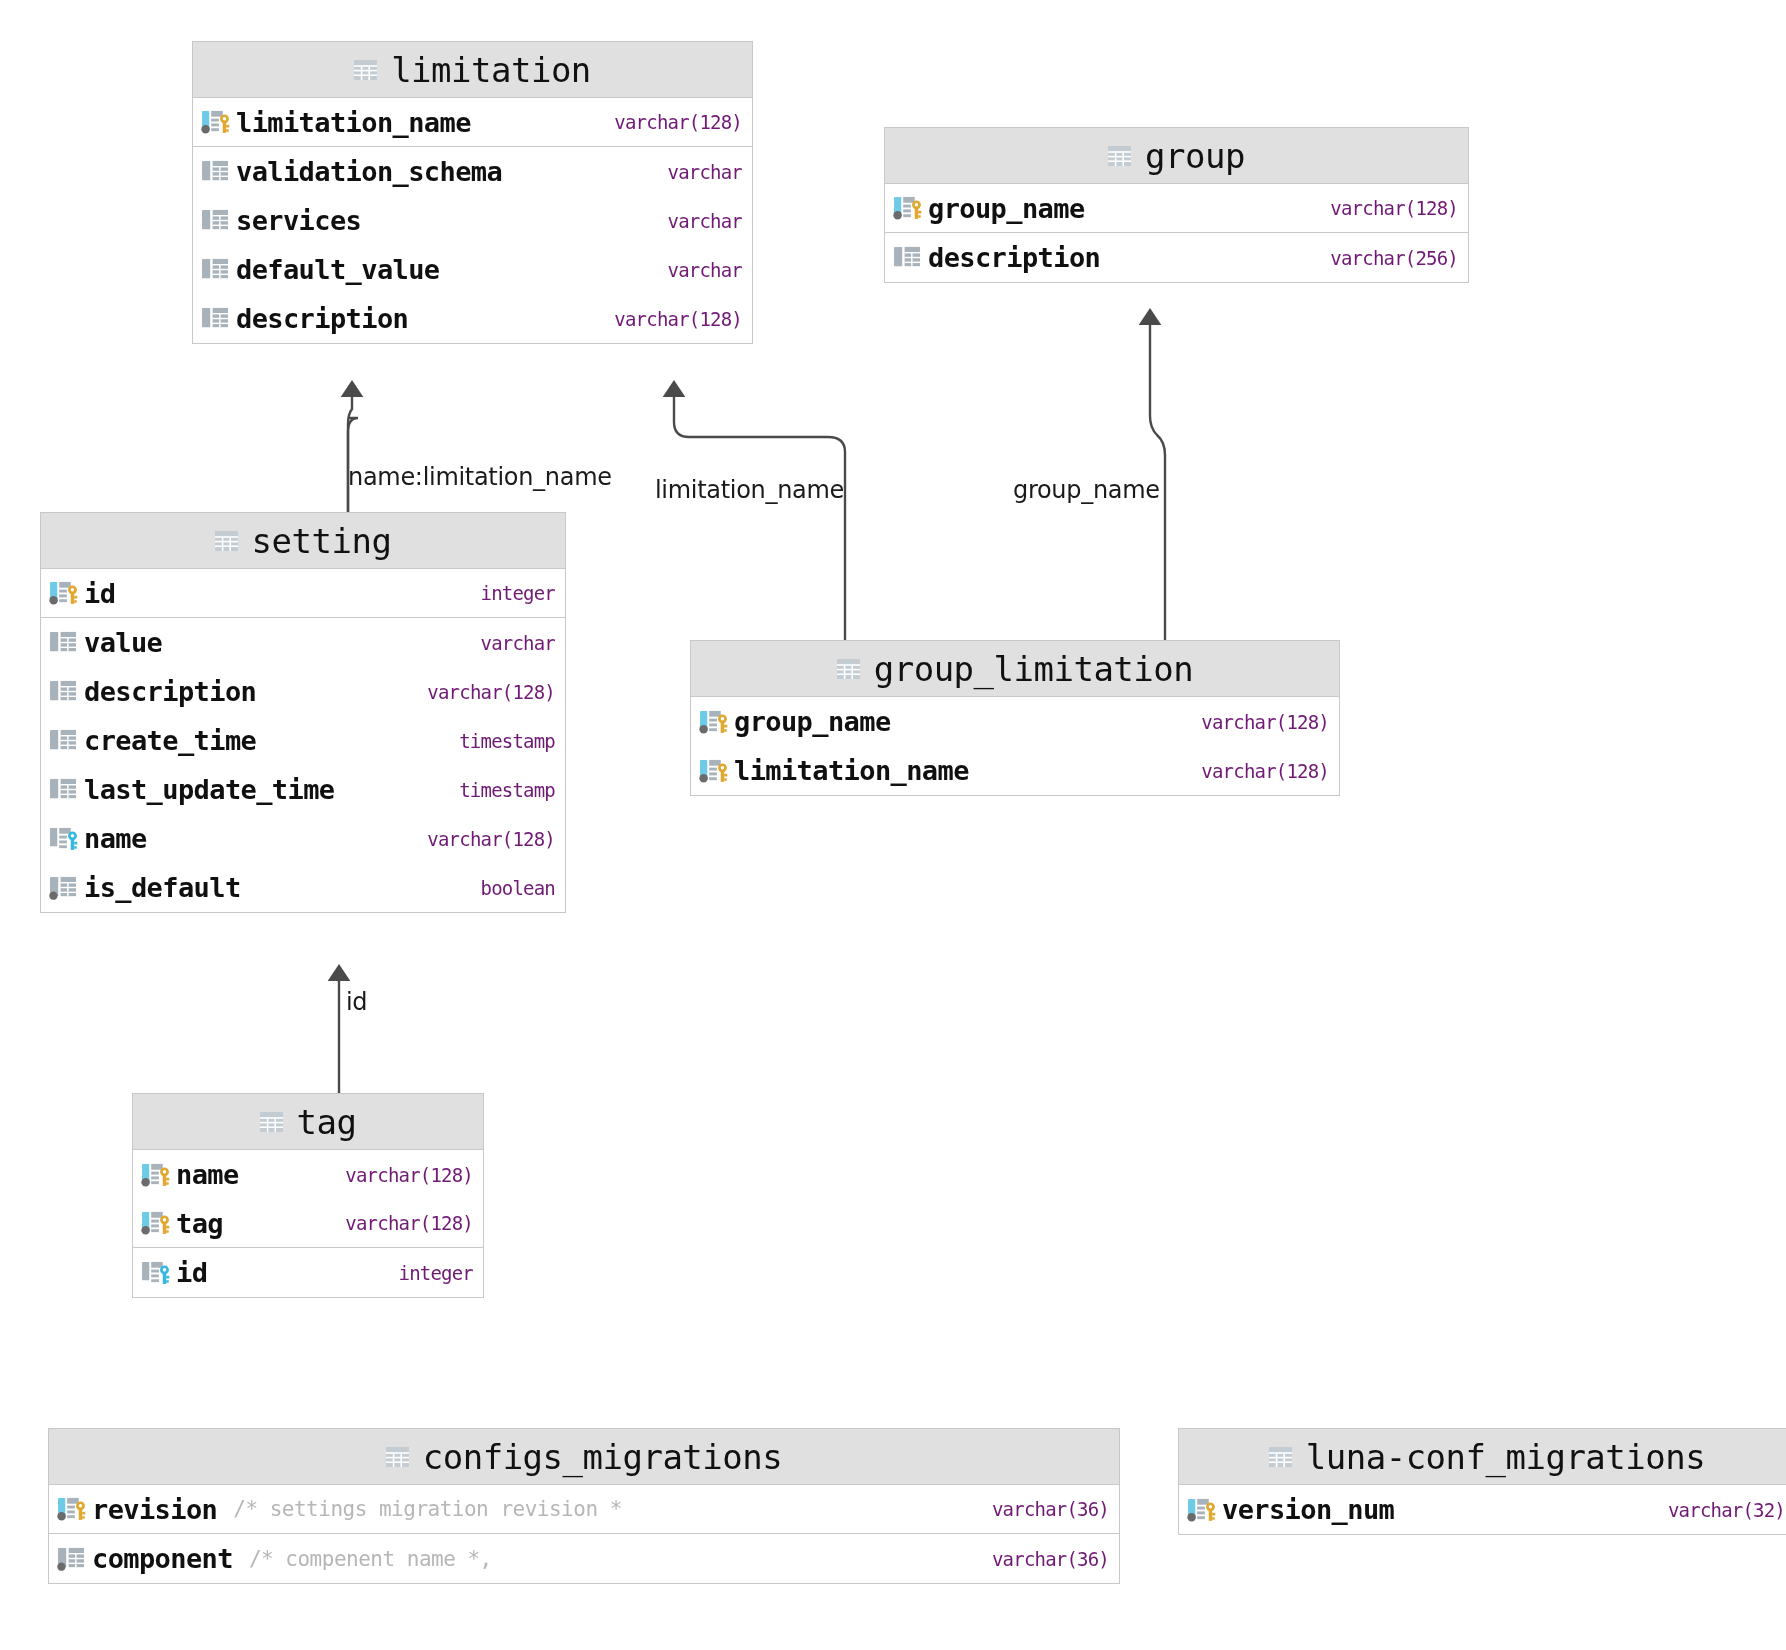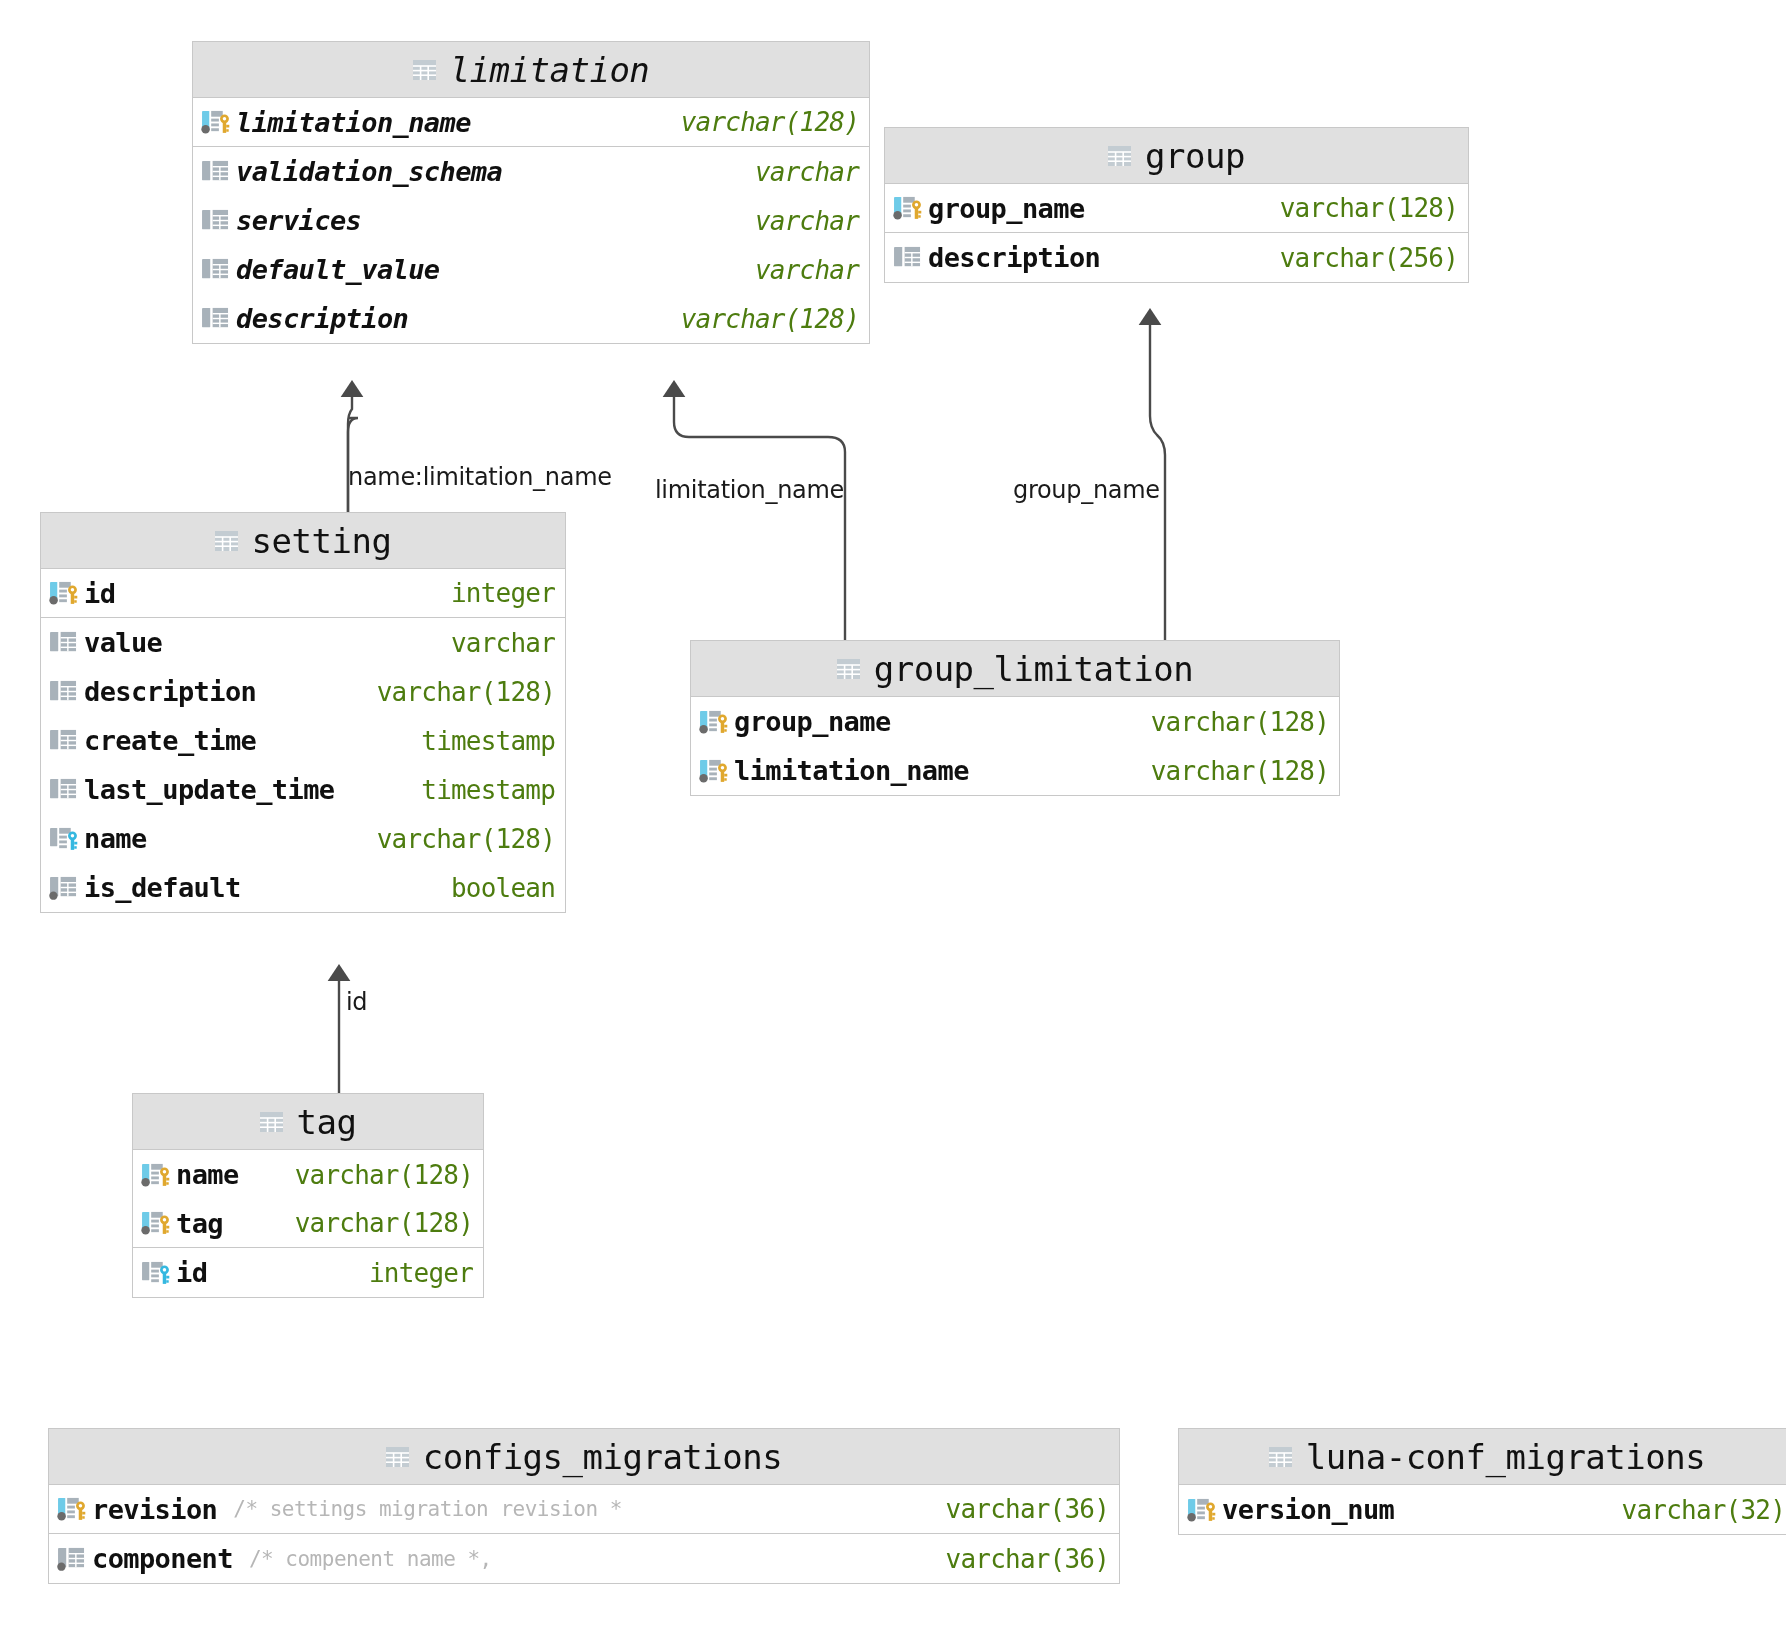--- a/index.html
+++ b/index.html
@@ -88,23 +88,23 @@
     font-family: "DejaVu Sans Mono", "Liberation Mono", monospace;
     font-size: 21px;
     font-weight: 400;
     color: #b6b6b6;
     margin-left: 16px;
     letter-spacing: -0.5px;
     overflow: hidden;
   }
   .col-type {
     font-family: "DejaVu Sans Mono", "Liberation Mono", monospace;
-    font-size: 26px;
+    font-size: 19px;
     font-weight: 400;
-    color: #4d7c0f;
+    color: #701a75;
     margin-left: auto;
     padding-left: 14px;
     letter-spacing: -0.8px;
   }
   .edge-label {
     position: absolute;
     font-family: "DejaVu Sans", "Liberation Sans", sans-serif;
     font-size: 24px;
     color: #1a1a1a;
     white-space: nowrap;
@@ -135,21 +135,21 @@
     <g>
       <path d="M 1165,653 L 1165,455 Q 1165,442 1157,435 Q 1150,428 1150,416 L 1150,320" fill="none" stroke="#4a4a4a" stroke-width="2.4" marker-end="url(#arrowhead)"></path>
     </g>
 
     <g>
       <path d="M 339,1093 L 339,976" fill="none" stroke="#4a4a4a" stroke-width="2.4" marker-end="url(#arrowhead)"></path>
     </g>
   </svg>
 
   <div id="entities">
-      <div class="entity" style="left: 192px; top: 41px; width: 678px; font-style: italic;">
+      <div class="entity" style="left: 192px; top: 41px; width: 561px;">
         <div class="entity-header">
           <svg class="tbl-icon" viewBox="0 0 23 20">
             <rect x="0.5" y="0.5" width="22" height="19" fill="#c3ccd2" stroke="#c3ccd2"></rect>
             <rect x="1.7" y="1.7" width="19.6" height="4.2" fill="#ffffff" opacity="0.0"></rect>
             <g stroke="#ffffff" stroke-width="1.6">
               <line x1="0" y1="6.0" x2="23" y2="6.0"></line>
               <line x1="0" y1="10.6" x2="23" y2="10.6"></line>
               <line x1="0" y1="15.2" x2="23" y2="15.2"></line>
               <line x1="7.6" y1="6" x2="7.6" y2="20"></line>
               <line x1="15.2" y1="6" x2="15.2" y2="20"></line>

